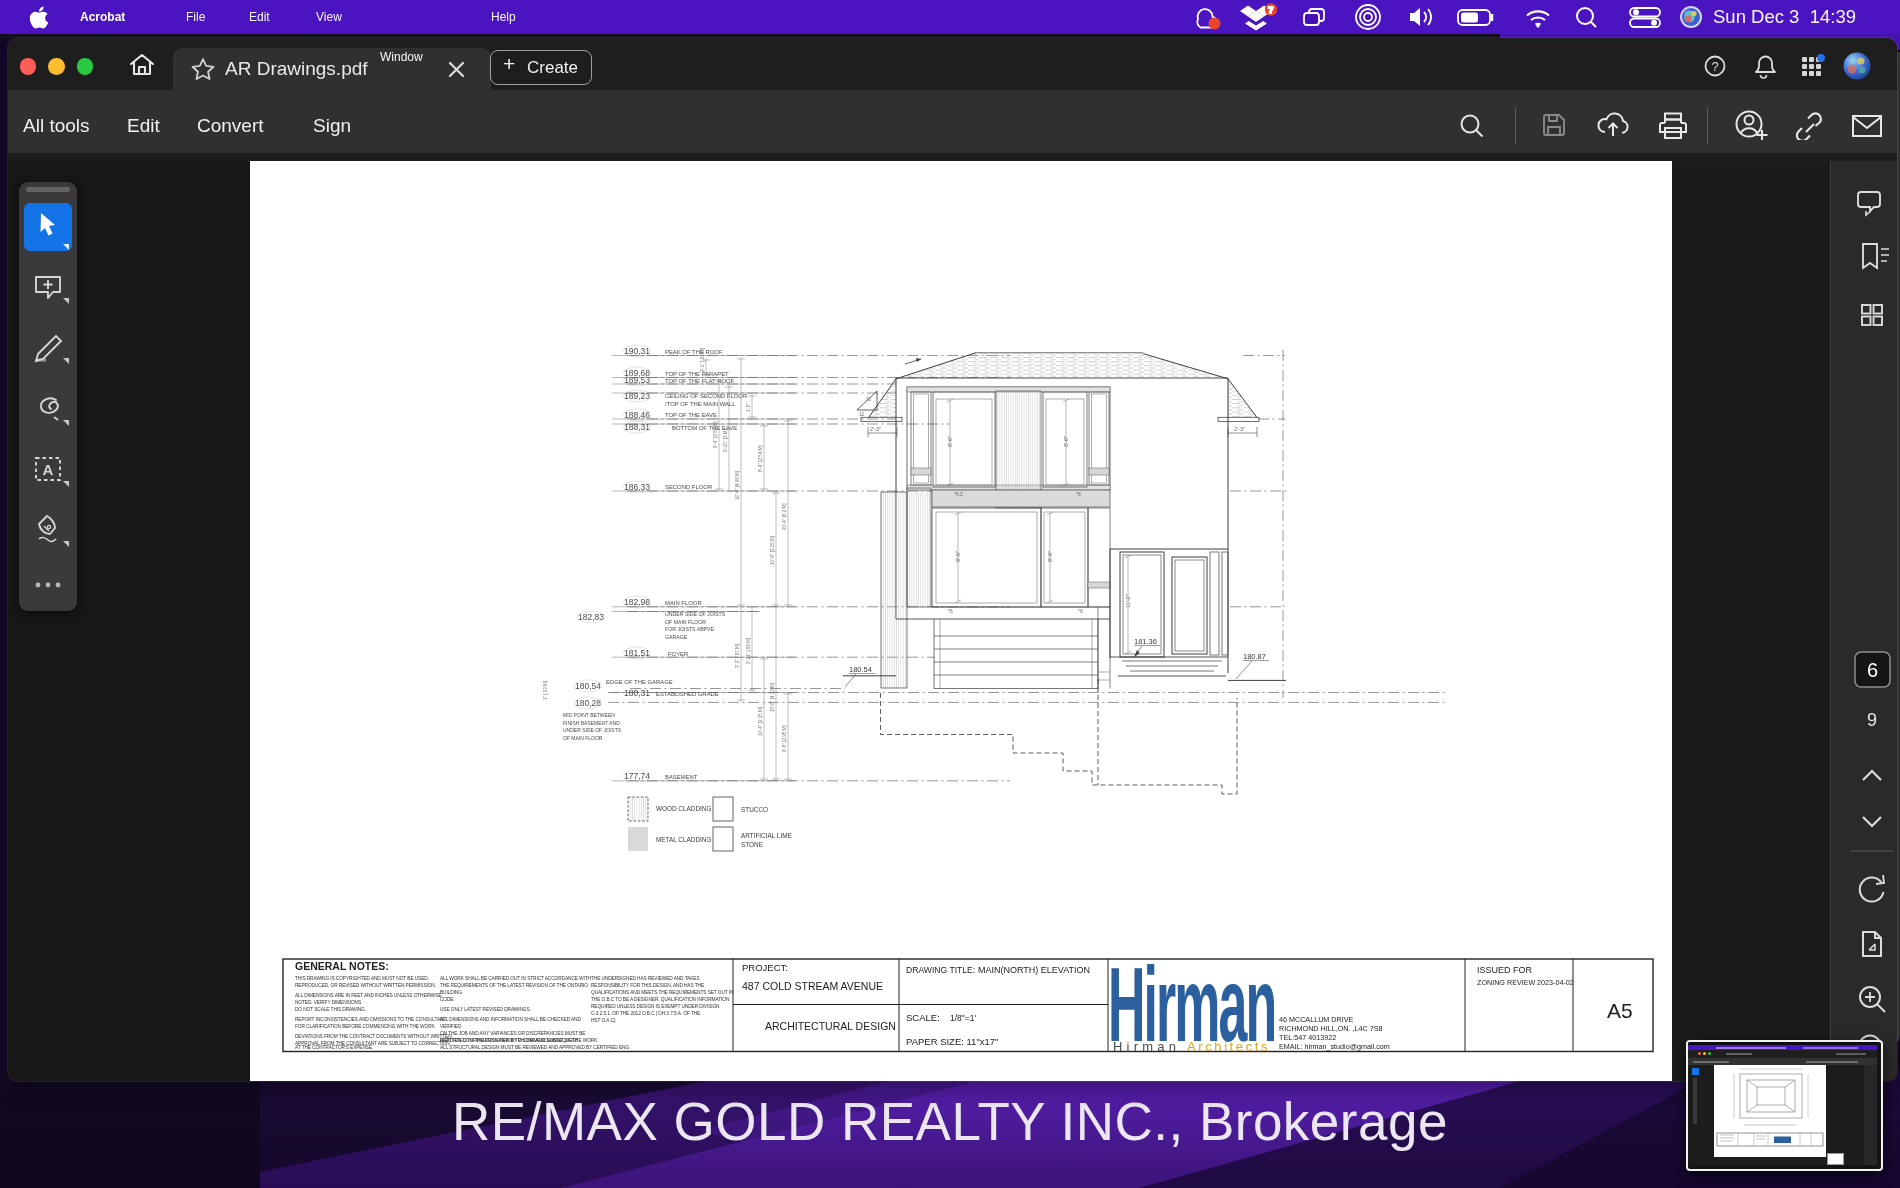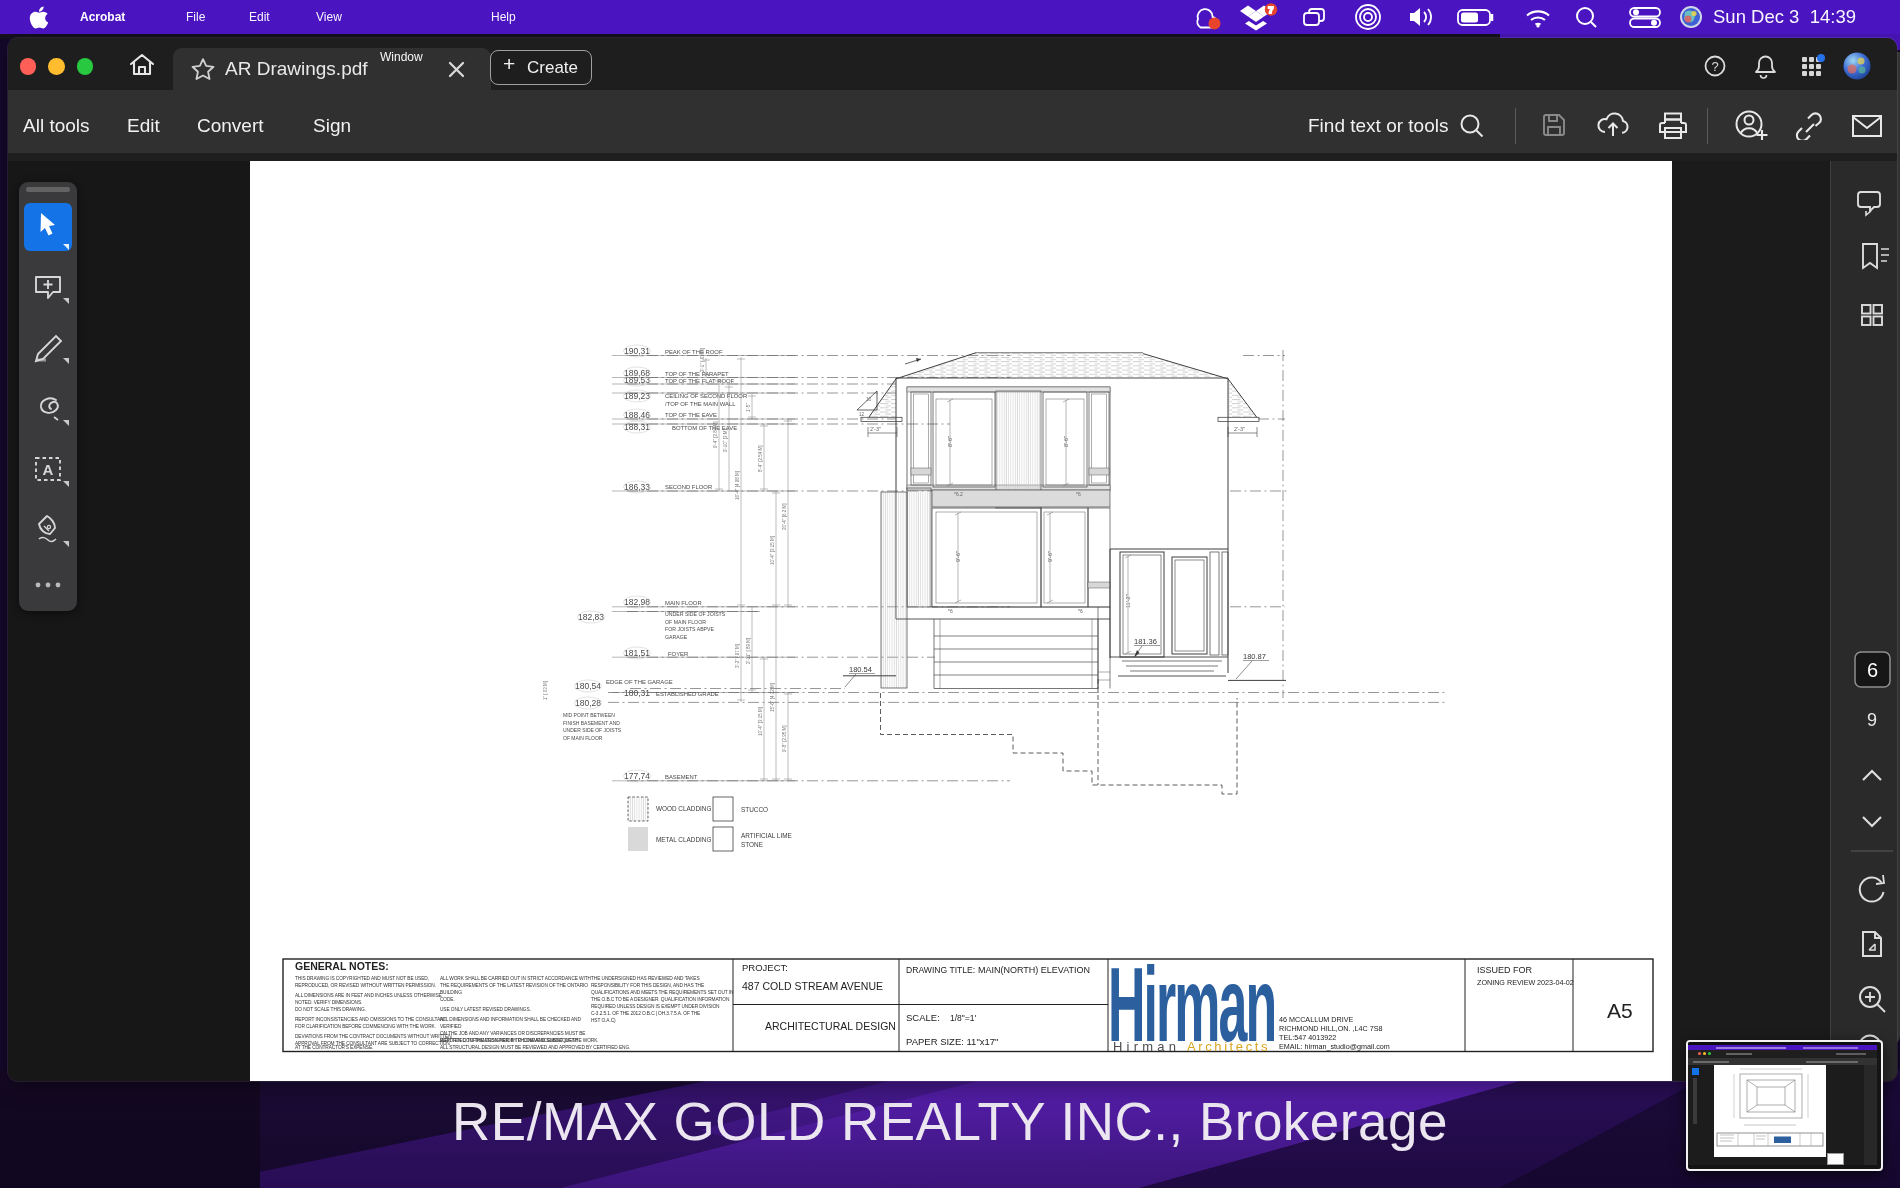--- a/index.html
+++ b/index.html
@@ -154,21 +154,20 @@
   <div class="abs" style="left:482px;top:12px;width:100px;height:33px;border:1.5px solid #9f9f9f;border-radius:8px;color:#f0f0f0;">
     <div class="abs" style="left:12px;top:1px;font-size:21px;font-weight:300;">+</div>
     <div class="abs" style="left:36px;top:0;line-height:33px;font-size:17px;">Create</div>
   </div>
  </div>
  <div id="toolbar" class="abs">
   <div class="ti" style="left:15px;">All tools</div>
   <div class="ti" style="left:119px;">Edit</div>
   <div class="ti" style="left:189px;">Convert</div>
   <div class="ti" style="left:305px;">Sign</div>
-  <div class="ti" style="left:1300px;">Find text or tools</div>
   <svg class="abs" style="left:1449px;top:21px" width="30" height="30" viewBox="0 0 30 30">
         <circle cx="13" cy="13" r="8.5" fill="none" stroke="#e8e8e8" stroke-width="2"></circle>
         <path d="M19.5 19.5l6 6" stroke="#e8e8e8" stroke-width="2"></path>
       </svg>
   <div class="abs" style="left:1507px;top:18px;width:1px;height:36px;background:#5a5a5a;"></div>
   <svg class="abs" style="left:1532px;top:21px" width="28" height="28" viewBox="0 0 28 28">
         <g fill="none" stroke="#8a8a8a" stroke-width="1.9">
           <path d="M4 6a2 2 0 0 1 2-2h13l5 5v13a2 2 0 0 1-2 2H6a2 2 0 0 1-2-2z"></path>
           <path d="M9 4v6h8V4M8 24v-8h12v8"></path>
         </g>

